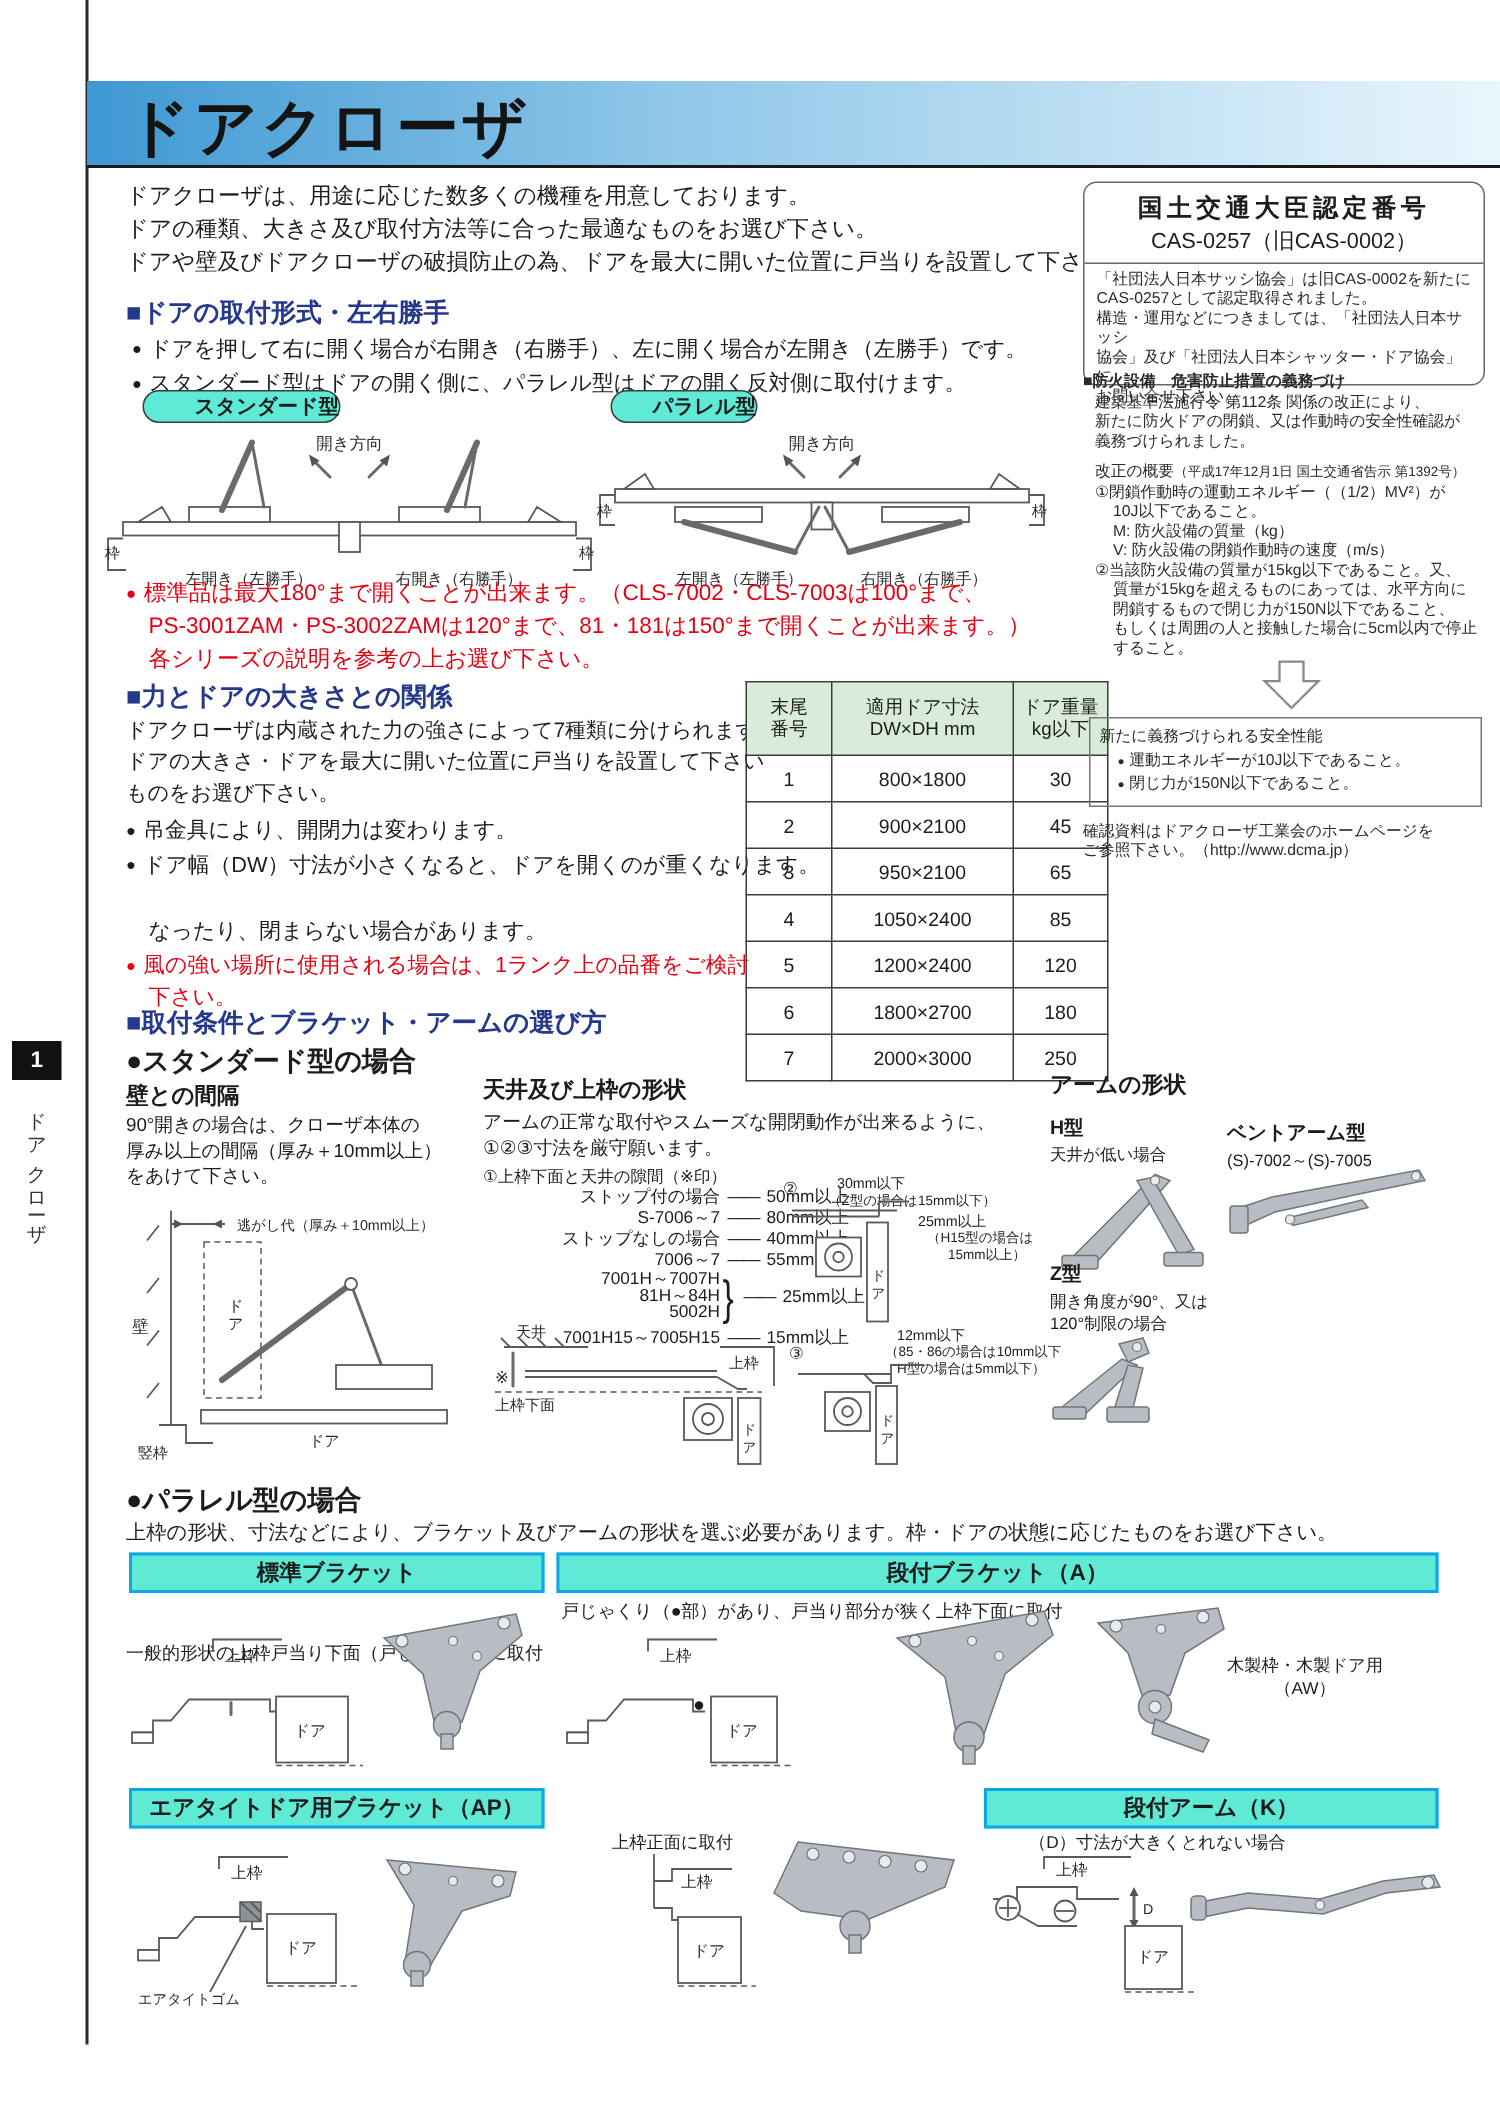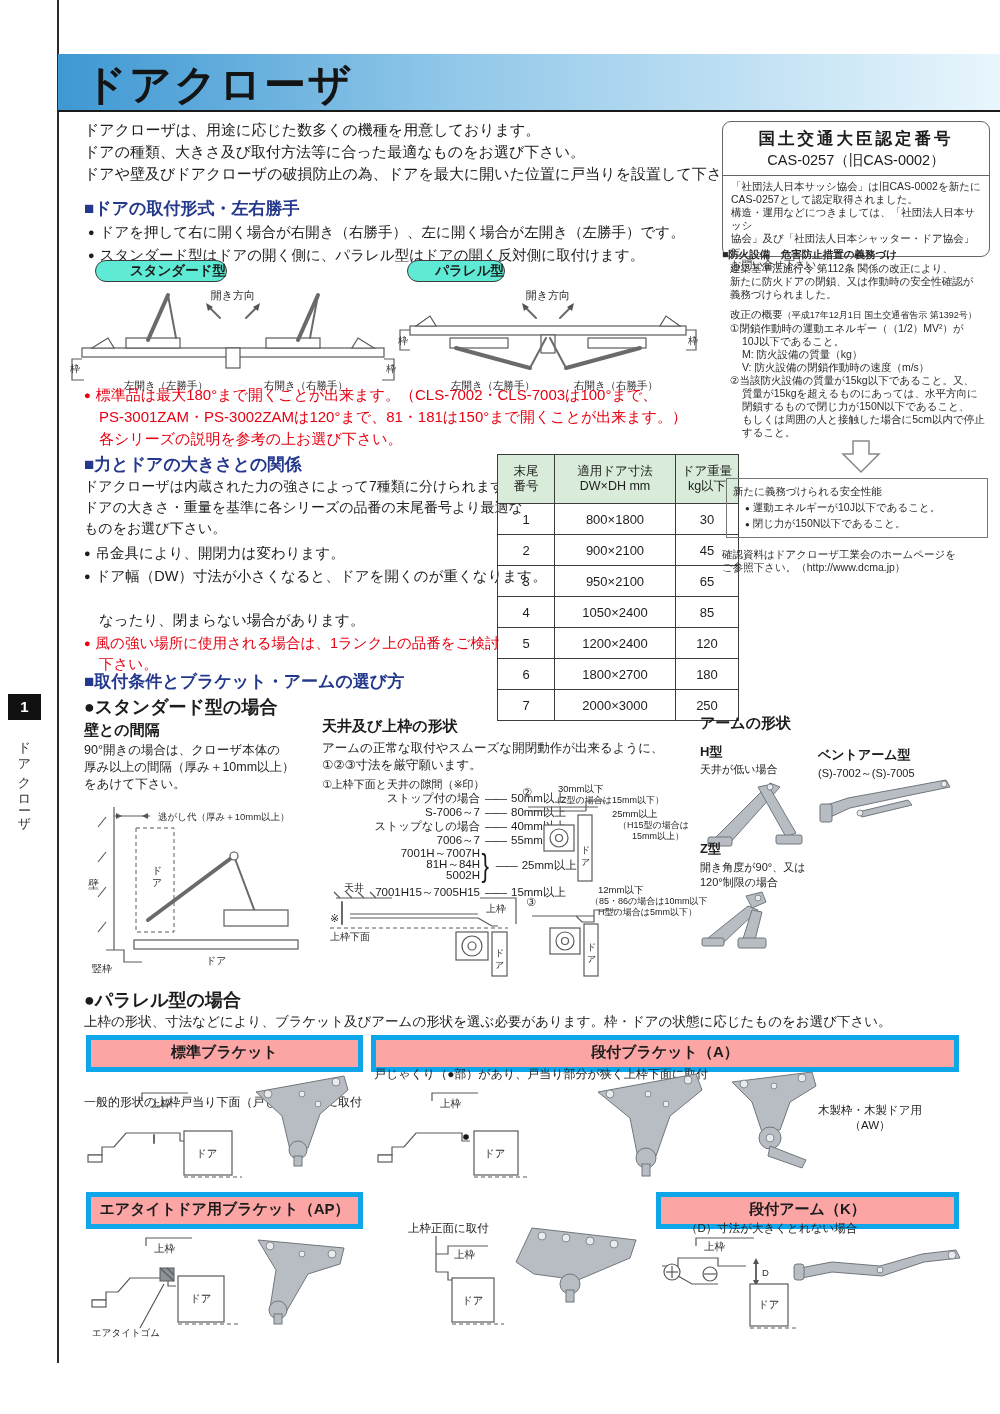--- a/index.html
+++ b/index.html
@@ -6,22 +6,22 @@
   #page{position:relative;width:1000px;height:1414px;background:#ffffff;overflow:hidden;
         font-family:"Liberation Sans","DejaVu Sans",sans-serif;color:#1c1c1c;}
   .abs{position:absolute;}
   .b{font-weight:bold;}
   .navy{color:#24388c;}
   .red{color:#e60012;}
   .blt::before{content:"●";font-size:0.75em;margin-right:5px;vertical-align:1px;}
   .blt2::before{content:"●";font-size:0.75em;margin-right:3px;}
   .pill{background:#5eead4;border:1px solid #3c3c3c;border-radius:11px;text-align:right;
         font-weight:bold;font-size:13.5px;line-height:20px;height:22px;box-sizing:border-box;}
-  .gbar{background:#fca5a5;border:5px solid #0ea5e9;text-align:center;font-weight:bold;
-        font-size:15px;line-height:23px;height:37px;box-sizing:border-box;}
+  .gbar{background:#5eead4;border:2px solid #0ea5e9;text-align:center;font-weight:bold;
+        font-size:15px;line-height:23px;height:27px;box-sizing:border-box;}
   table.spec-table{border-collapse:collapse;}
   table.spec-table th,table.spec-table td{border:1px solid #3c3c3c;text-align:center;
         font-size:13px;padding:4px;}
   table.spec-table th{background:#d9ecd9;font-weight:normal;font-size:12.5px;line-height:15px;height:40px;}
   table.spec-table td{height:22px;}
   .side-sm{font-size:10.5px;line-height:13px;color:#2a2a2a;}
   .certbox{border:1.5px solid #666;border-radius:9px;box-sizing:border-box;background:#fff;}
   .spec-row{display:flex;align-items:center;font-size:11.5px;line-height:12px;}
   .spec-l{width:150px;text-align:right;}
   .spec-dash{margin:0 5px;letter-spacing:-1px;}
@@ -107,21 +107,21 @@
     <text x="95" y="103" font-size="10.5" text-anchor="middle" id="lh2">左開き（左勝手）</text>
     <text x="218" y="103" font-size="10.5" text-anchor="middle" id="rh2">右開き（右勝手）</text>
   </svg>
 
   <div class="abs blt red" style="left:84px;top:386px;font-size:15px;">標準品は最大180°まで開くことが出来ます。（CLS-7002・CLS-7003は100°まで、</div>
   <div class="abs red" style="left:99px;top:408px;font-size:15px;">PS-3001ZAM・PS-3002ZAMは120°まで、81・181は150°まで開くことが出来ます。）</div>
   <div class="abs red" style="left:99px;top:430px;font-size:15px;">各シリーズの説明を参考の上お選び下さい。</div>
 
   <div class="abs b navy" style="left:84px;top:453px;font-size:17px;">■力とドアの大きさとの関係</div>
   <div class="abs" style="left:84px;top:478px;font-size:14px;">ドアクローザは内蔵された力の強さによって7種類に分けられます。</div>
-  <div class="abs" style="left:84px;top:499px;font-size:14px;">ドアの大きさ・重量を基準に各シリーズの品番の末尾番号より最適な</div>
+  <div class="abs" style="left:84px;top:499px;font-size:14px;">ドアの大きさ・ドアを最大に開いた位置に戸当りを設置して下さい</div>
   <div class="abs" style="left:84px;top:520px;font-size:14px;">ものをお選び下さい。</div>
   <div class="abs blt" style="left:84px;top:544px;font-size:14.5px;">吊金具により、開閉力は変わります。</div>
   <div class="abs blt" style="left:84px;top:567px;font-size:14.5px;">ドア幅（DW）寸法が小さくなると、ドアを開くのが重くなります。</div>
   <div class="abs" style="left:99px;top:611px;font-size:14.5px;">なったり、閉まらない場合があります。</div>
   <div class="abs blt red" style="left:84px;top:634px;font-size:14.5px;">風の強い場所に使用される場合は、1ランク上の品番をご検討</div>
   <div class="abs red" style="left:99px;top:655px;font-size:14.5px;">下さい。</div>
 
   <table class="abs spec-table" style="left:497px;top:454px;">
     <tbody>
         <tr>

